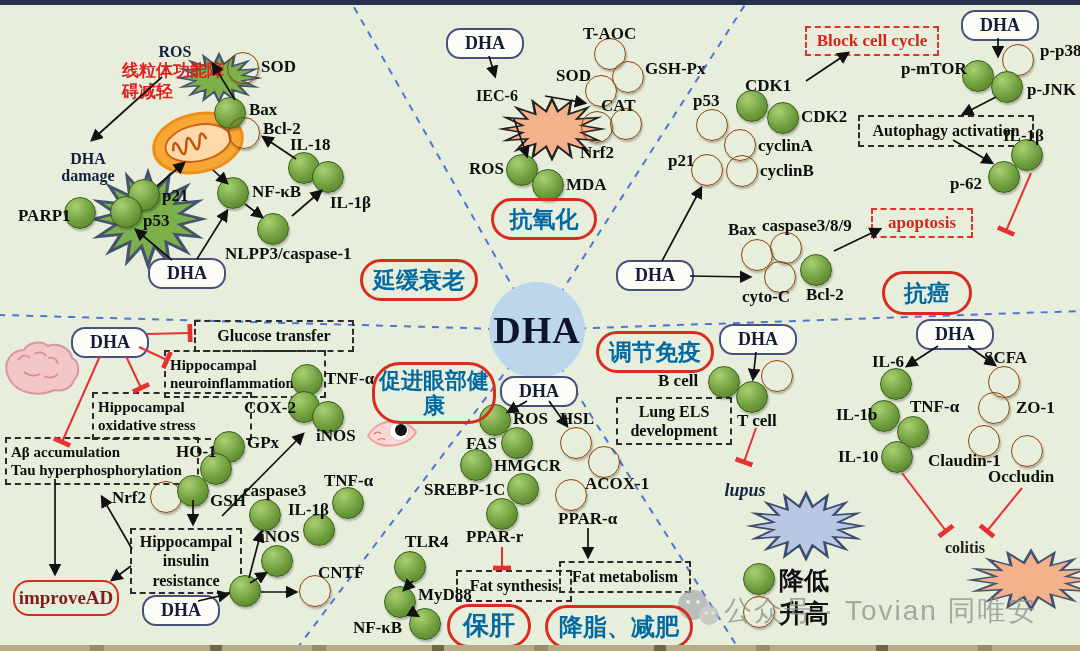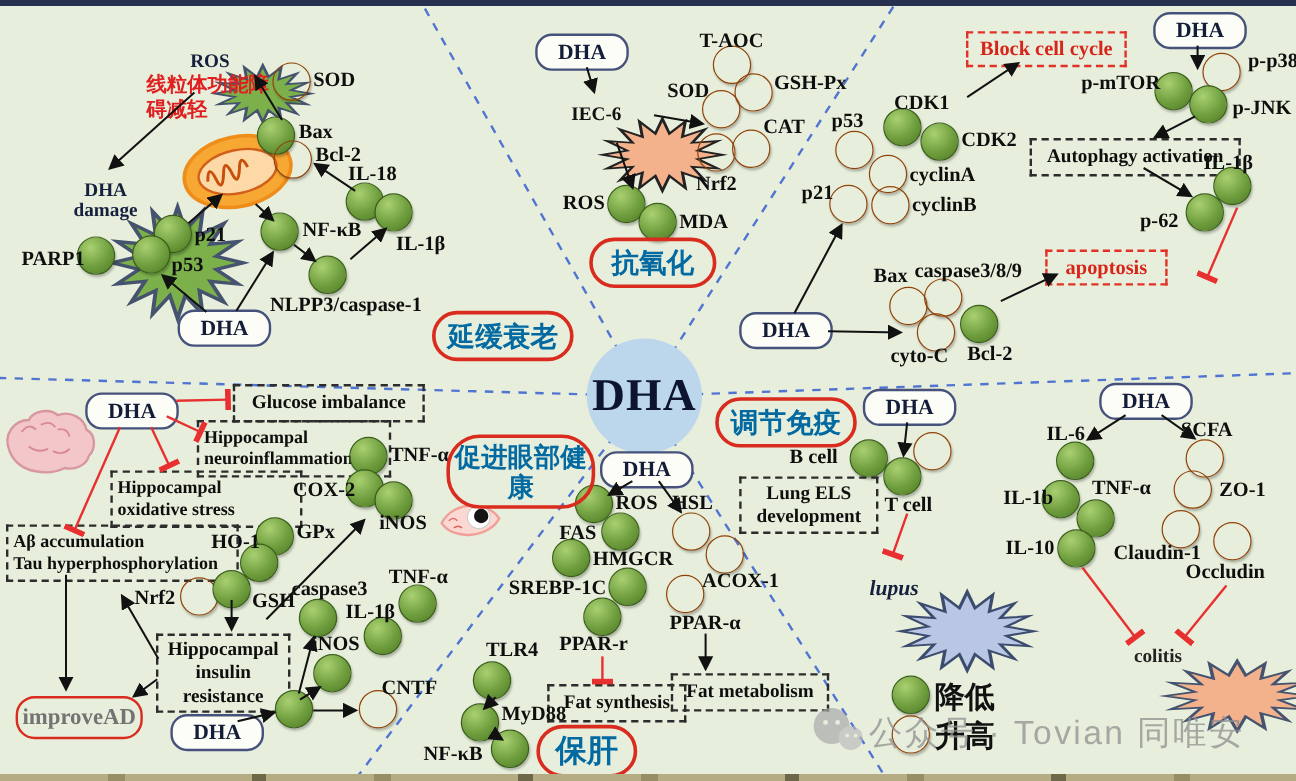--- a/index.html
+++ b/index.html
@@ -25,21 +25,21 @@
        font:bold 23px "Liberation Sans",sans-serif;display:flex;align-items:center;
        justify-content:center;text-align:center;z-index:6;line-height:1.15;}
   .rdash{position:absolute;border:2px dashed #e23227;color:#d8251a;
        font:bold 17px "Liberation Serif",serif;display:flex;align-items:center;
        justify-content:center;z-index:3;padding:1px 3px;}
   .kdash{position:absolute;border:2px dashed #2c2c2c;color:#0e0e0e;
        font:bold 15px "Liberation Serif",serif;display:flex;align-items:center;
        justify-content:center;text-align:center;z-index:3;white-space:pre-line;
        padding:2px 4px;line-height:1.2;}
   .kdash.left{justify-content:flex-start;text-align:left;}
-  .imprv{position:absolute;border:2.5px solid #d92b1e;border-radius:16px;color:#737373;
+  .imprv{position:absolute;border:2.5px solid #d92b1e;border-radius:16px;color:#7f1d1d;
        font:bold 19px "Liberation Serif",serif;display:flex;align-items:center;
        justify-content:center;z-index:3;}
   #center-circle{left:489px;top:282px;width:96px;height:96px;border-radius:50%;
        background:#bcd6ec;display:flex;align-items:center;justify-content:center;
        font:bold 38px "Liberation Serif",serif;color:#0c1430;z-index:2;letter-spacing:1px;}
   .bursttext{position:absolute;transform:translate(-50%,-50%);z-index:3;text-align:center;
        font:bold 16px "Liberation Serif",serif;color:#15203e;line-height:1.05;}
   .note{position:absolute;font:bold 17px "Liberation Sans",sans-serif;color:#e02020;
        z-index:3;line-height:1.25;}
   .legend-lbl{position:absolute;font:bold 25px "Liberation Sans",sans-serif;color:#111;z-index:3;}
@@ -156,21 +156,21 @@
   <div class="cat" style="left:360px;top:259px;width:112px;height:36px">延缓衰老</div>
 
   <div class="dha" style="left:446px;top:28px;width:74px;height:27px">DHA</div>
   <div class="dot o" style="left:610px;top:54px"></div>
   <div class="lbl" style="left:583px;top:25px">T-AOC</div>
   <div class="dot o" style="left:628px;top:77px"></div>
   <div class="lbl" style="left:645px;top:60px">GSH-Px</div>
   <div class="dot o" style="left:601px;top:91px"></div>
   <div class="lbl" style="left:556px;top:67px">SOD</div>
   <div class="dot o" style="left:626px;top:124px"></div>
-  <div class="lbl" style="left:636px;top:97px">CAT</div>
+  <div class="lbl" style="left:601px;top:97px">CAT</div>
   <div class="dot o" style="left:597px;top:127px"></div>
   <div class="lbl" style="left:580px;top:144px">Nrf2</div>
   <div class="dot g" style="left:522px;top:170px"></div>
   <div class="lbl" style="left:469px;top:160px">ROS</div>
   <div class="dot g" style="left:548px;top:185px"></div>
   <div class="lbl" style="left:566px;top:176px">MDA</div>
   <div class="cat" style="left:491px;top:198px;width:100px;height:36px">抗氧化</div>
 
   <div class="rdash" style="left:805px;top:26px;width:124px;height:24px">Block cell cycle</div>
   <div class="dot g" style="left:752px;top:106px"></div>
@@ -188,36 +188,37 @@
   <div class="dot o" style="left:757px;top:255px"></div>
   <div class="lbl" style="left:728px;top:221px">Bax</div>
   <div class="dot o" style="left:786px;top:248px"></div>
   <div class="lbl" style="left:762px;top:217px">caspase3/8/9</div>
   <div class="dot o" style="left:780px;top:277px"></div>
   <div class="lbl" style="left:742px;top:288px">cyto-C</div>
   <div class="dot g" style="left:816px;top:270px"></div>
   <div class="lbl" style="left:806px;top:286px">Bcl-2</div>
   <div class="rdash" style="left:871px;top:208px;width:92px;height:24px">apoptosis</div>
   <div class="dha" style="left:616px;top:260px;width:74px;height:27px">DHA</div>
+  <div class="cat" style="left:882px;top:271px;width:84px;height:38px">抗癌</div>
 
   <div class="dha" style="left:961px;top:10px;width:74px;height:27px">DHA</div>
   <div class="dot o" style="left:1018px;top:60px"></div>
   <div class="lbl" style="left:1040px;top:42px">p-p38</div>
   <div class="dot g" style="left:978px;top:76px"></div>
   <div class="lbl" style="left:901px;top:60px">p-mTOR</div>
   <div class="dot g" style="left:1007px;top:87px"></div>
   <div class="lbl" style="left:1027px;top:81px">p-JNK</div>
   <div class="kdash" style="left:858px;top:115px;width:164px;height:24px;font-size:16px">Autophagy activation</div>
   <div class="dot g" style="left:1027px;top:155px"></div>
   <div class="lbl" style="left:1003px;top:127px">IL-1β</div>
   <div class="dot g" style="left:1004px;top:177px"></div>
   <div class="lbl" style="left:950px;top:175px">p-62</div>
 
   <div class="dha" style="left:71px;top:327px;width:74px;height:27px">DHA</div>
-  <div class="kdash" style="left:194px;top:320px;width:148px;height:24px;font-size:16px">Glucose imbalance</div>
+  <div class="kdash" style="left:194px;top:320px;width:148px;height:24px;font-size:16px">Glucose transfer</div>
   <div class="kdash left" style="left:164px;top:350px;width:150px;height:40px">Hippocampal neuroinflammation</div>
   <div class="kdash left" style="left:5px;top:437px;width:182px;height:40px">Aβ accumulation
 Tau hyperphosphorylation</div>
   <div class="kdash left" style="left:92px;top:392px;width:148px;height:40px">Hippocampal oxidative stress</div>
   <div class="dot g" style="left:307px;top:380px"></div>
   <div class="lbl" style="left:325px;top:370px">TNF-α</div>
   <div class="dot g" style="left:304px;top:407px"></div>
   <div class="lbl" style="left:244px;top:399px">COX-2</div>
   <div class="dot g" style="left:328px;top:417px"></div>
   <div class="lbl" style="left:316px;top:427px">iNOS</div>
@@ -265,20 +266,21 @@
   <div class="lbl" style="left:466px;top:528px">PPAR-r</div>
   <div class="kdash" style="left:456px;top:570px;width:104px;height:24px;font-size:16px">Fat synthesis</div>
   <div class="kdash" style="left:559px;top:561px;width:120px;height:24px;font-size:16px">Fat metabolism</div>
   <div class="dot g" style="left:410px;top:567px"></div>
   <div class="lbl" style="left:405px;top:533px">TLR4</div>
   <div class="dot g" style="left:400px;top:602px"></div>
   <div class="lbl" style="left:418px;top:586px">MyD88</div>
   <div class="dot g" style="left:425px;top:624px"></div>
   <div class="lbl" style="left:353px;top:619px">NF-κB</div>
   <div class="cat" style="left:447px;top:604px;width:78px;height:38px;font-size:26px">保肝</div>
+  <div class="cat" style="left:545px;top:605px;width:142px;height:38px;font-size:24px">降脂、减肥</div>
 
   <div class="cat" style="left:596px;top:331px;width:112px;height:36px">调节免疫</div>
   <div class="dha" style="left:719px;top:324px;width:74px;height:27px">DHA</div>
   <div class="dot g" style="left:724px;top:382px"></div>
   <div class="lbl" style="left:658px;top:372px">B cell</div>
   <div class="dot g" style="left:752px;top:397px"></div>
   <div class="lbl" style="left:737px;top:412px">T cell</div>
   <div class="dot o" style="left:777px;top:376px"></div>
   <div class="kdash" style="left:616px;top:397px;width:104px;height:40px;font-size:16px">Lung ELS development</div>
 

